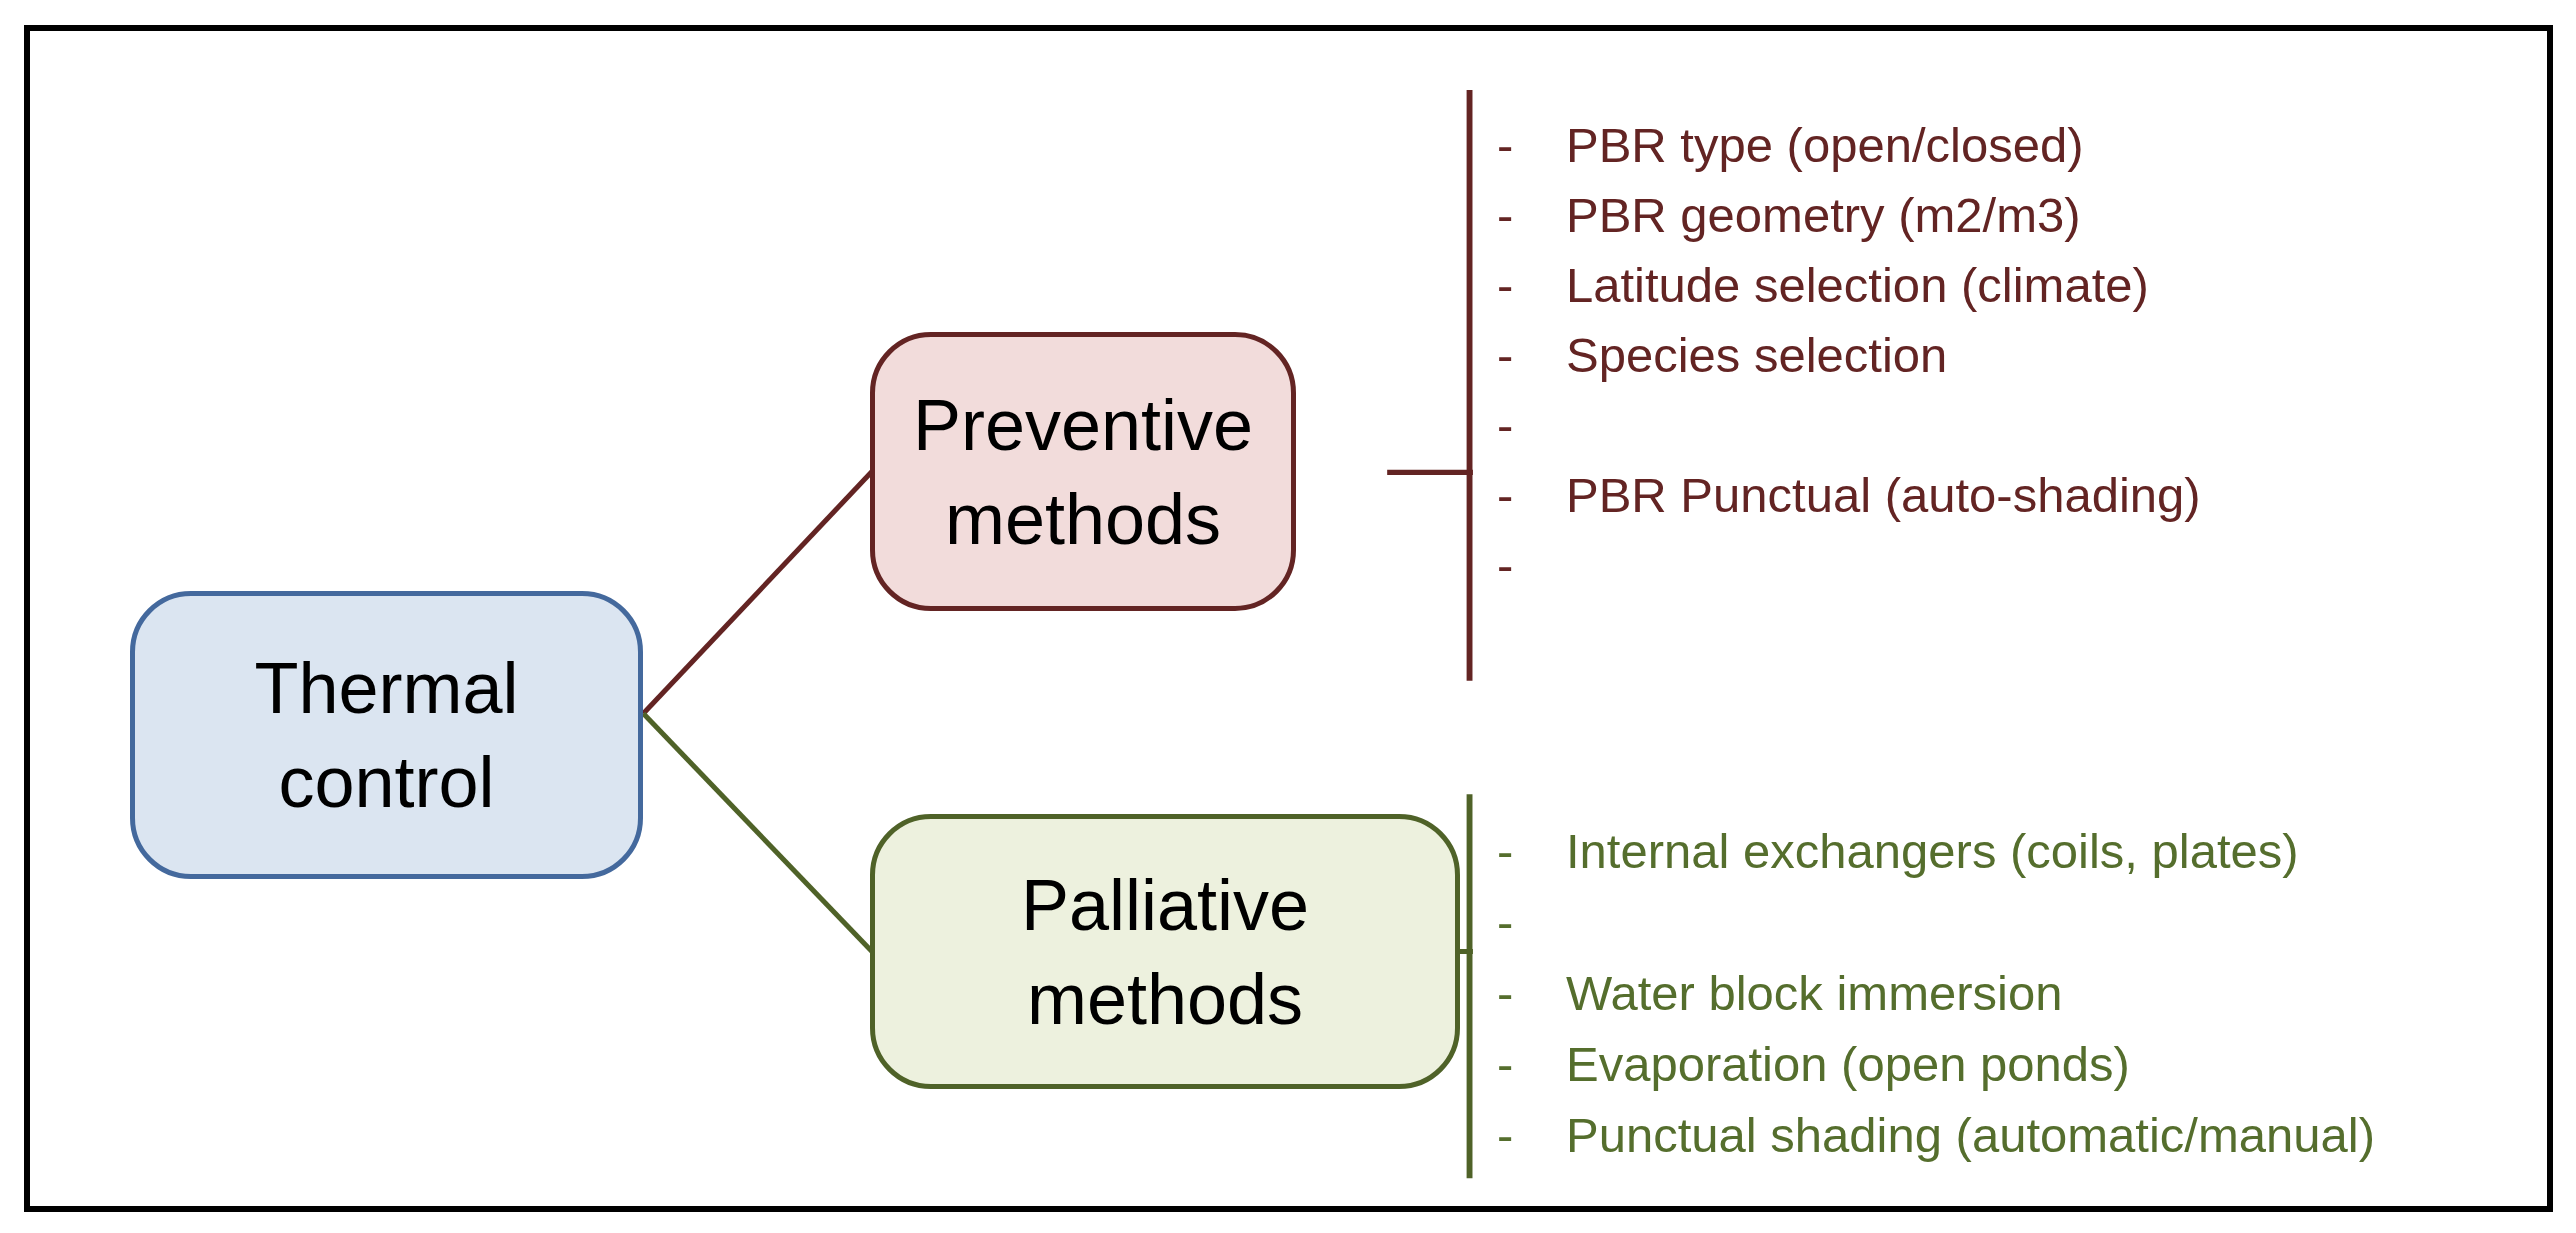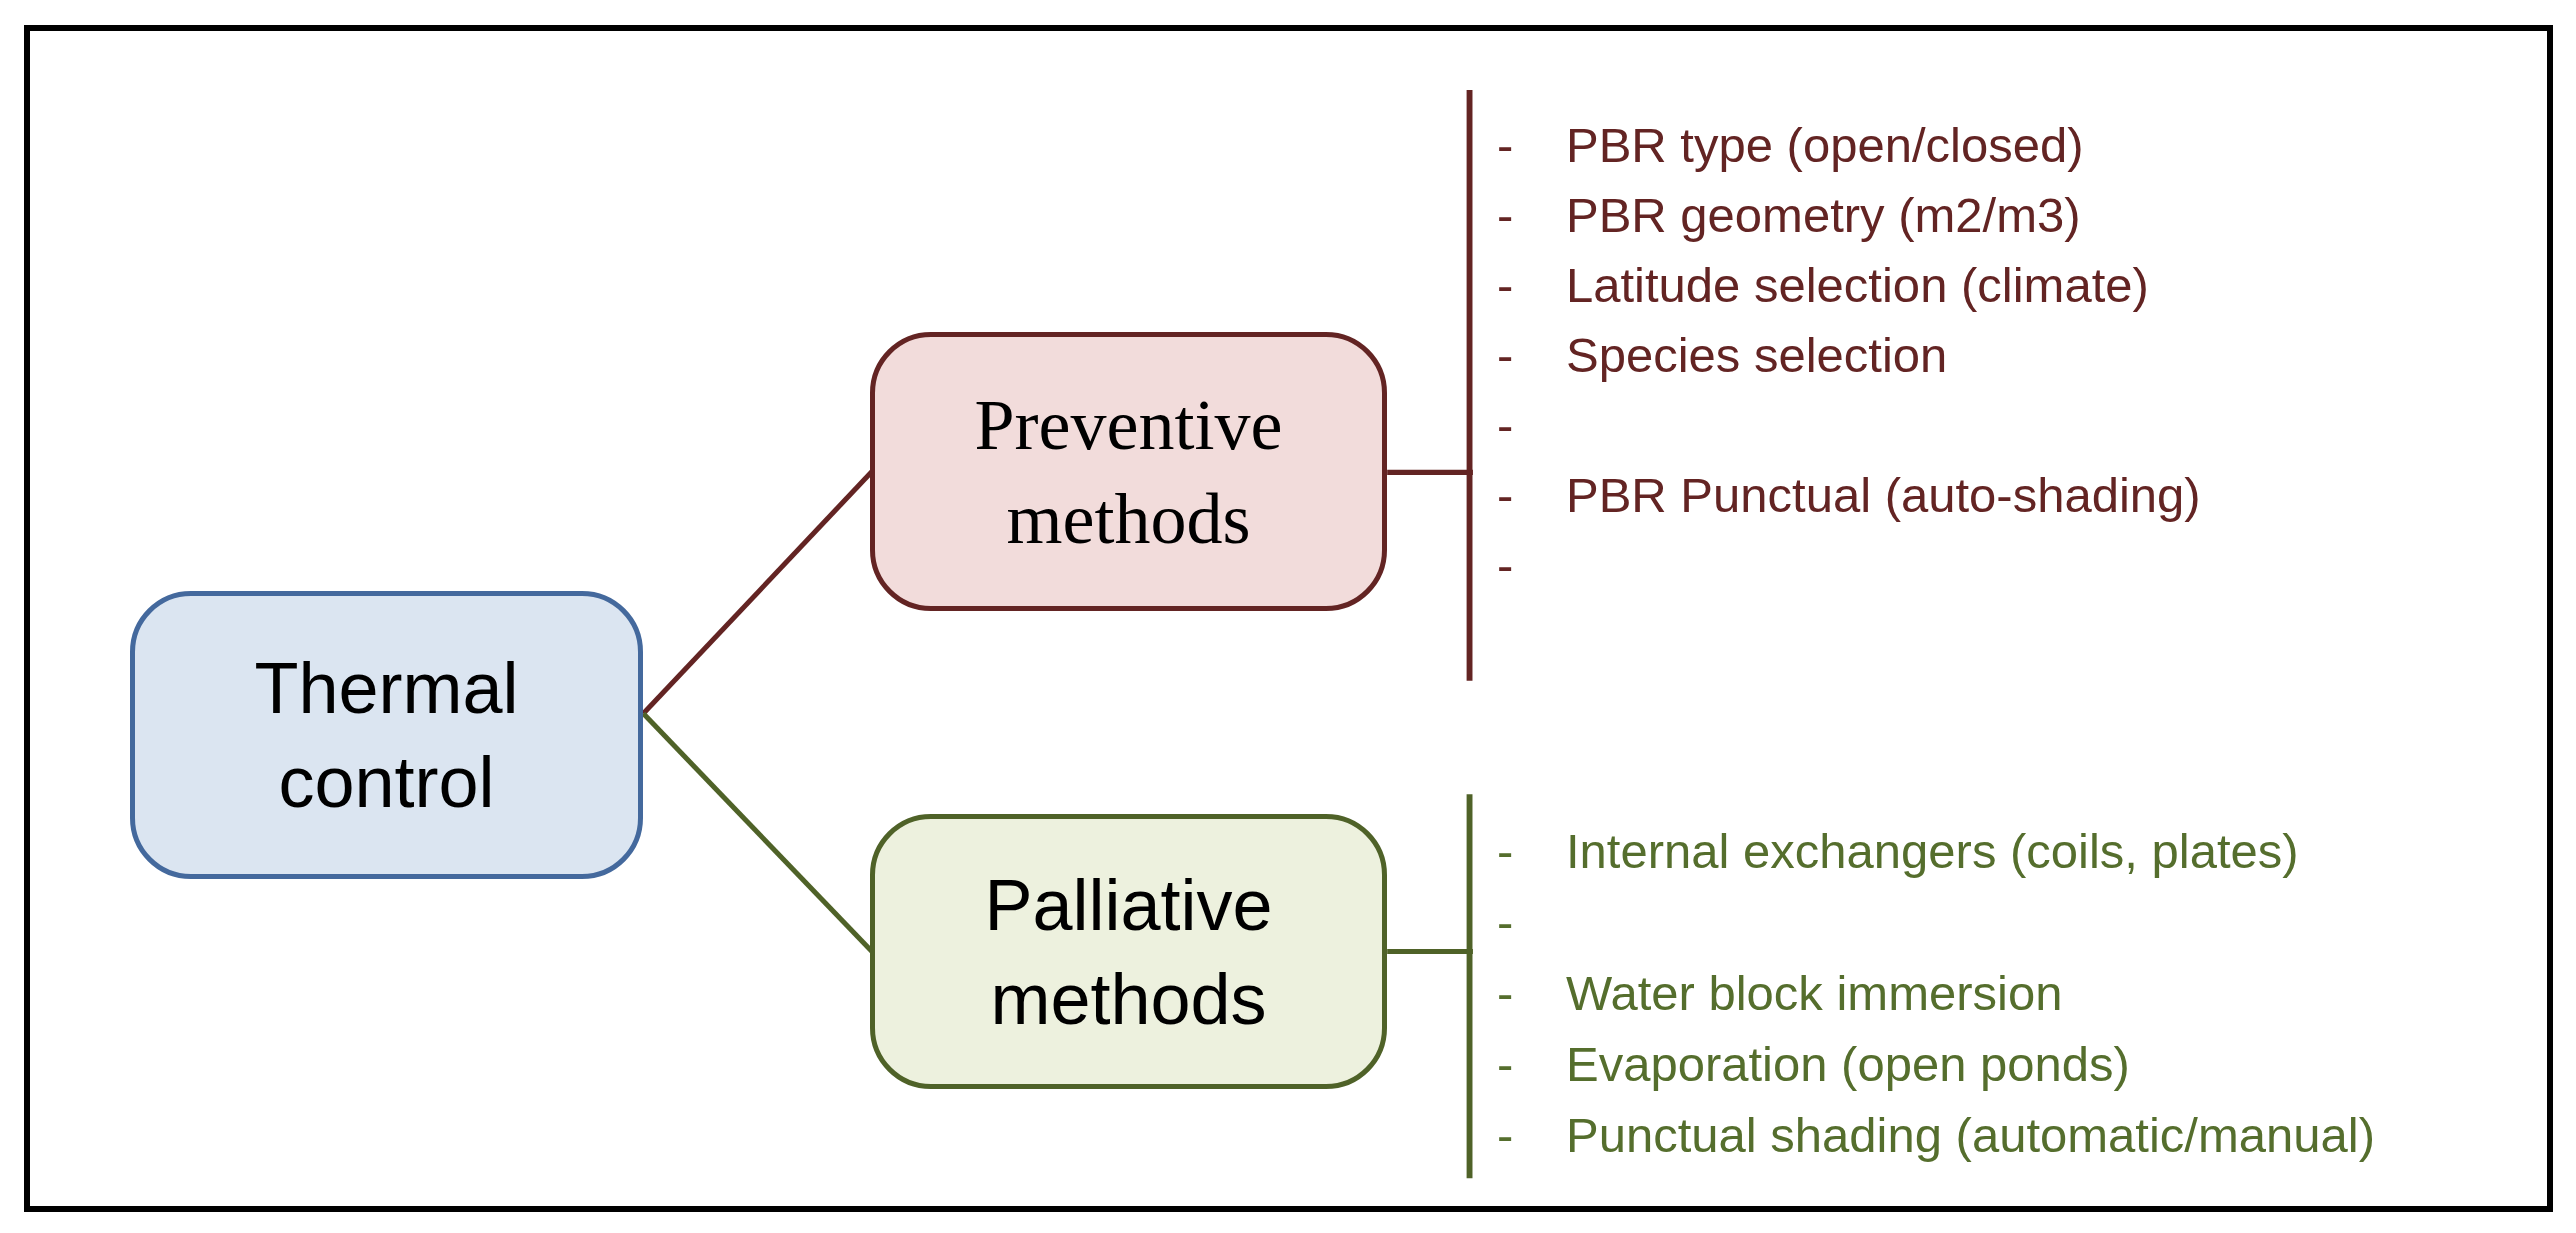--- a/index.html
+++ b/index.html
@@ -52,30 +52,29 @@
     top: 570px;
     width: 513px;
     height: 288px;
     background: #dbe5f1;
     border: 5px solid #44699d;
     margin-top: 21px;
   }
   .node-preventive {
     left: 870px;
     top: 332px;
-    width: 517px;
+    width: 426px;
     height: 279px;
     background: #f2dcdb;
     border: 5px solid #632423;
-    font-family: Liberation Serif, serif;
   }
   .node-palliative {
     left: 870px;
     top: 814px;
-    width: 517px;
+    width: 590px;
     height: 275px;
     background: #edf1de;
     border: 5px solid #4f6228;
   }
   .list {
     position: absolute;
     width: 1043px;
     font-size: 49px;
   }
   .list-preventive {

